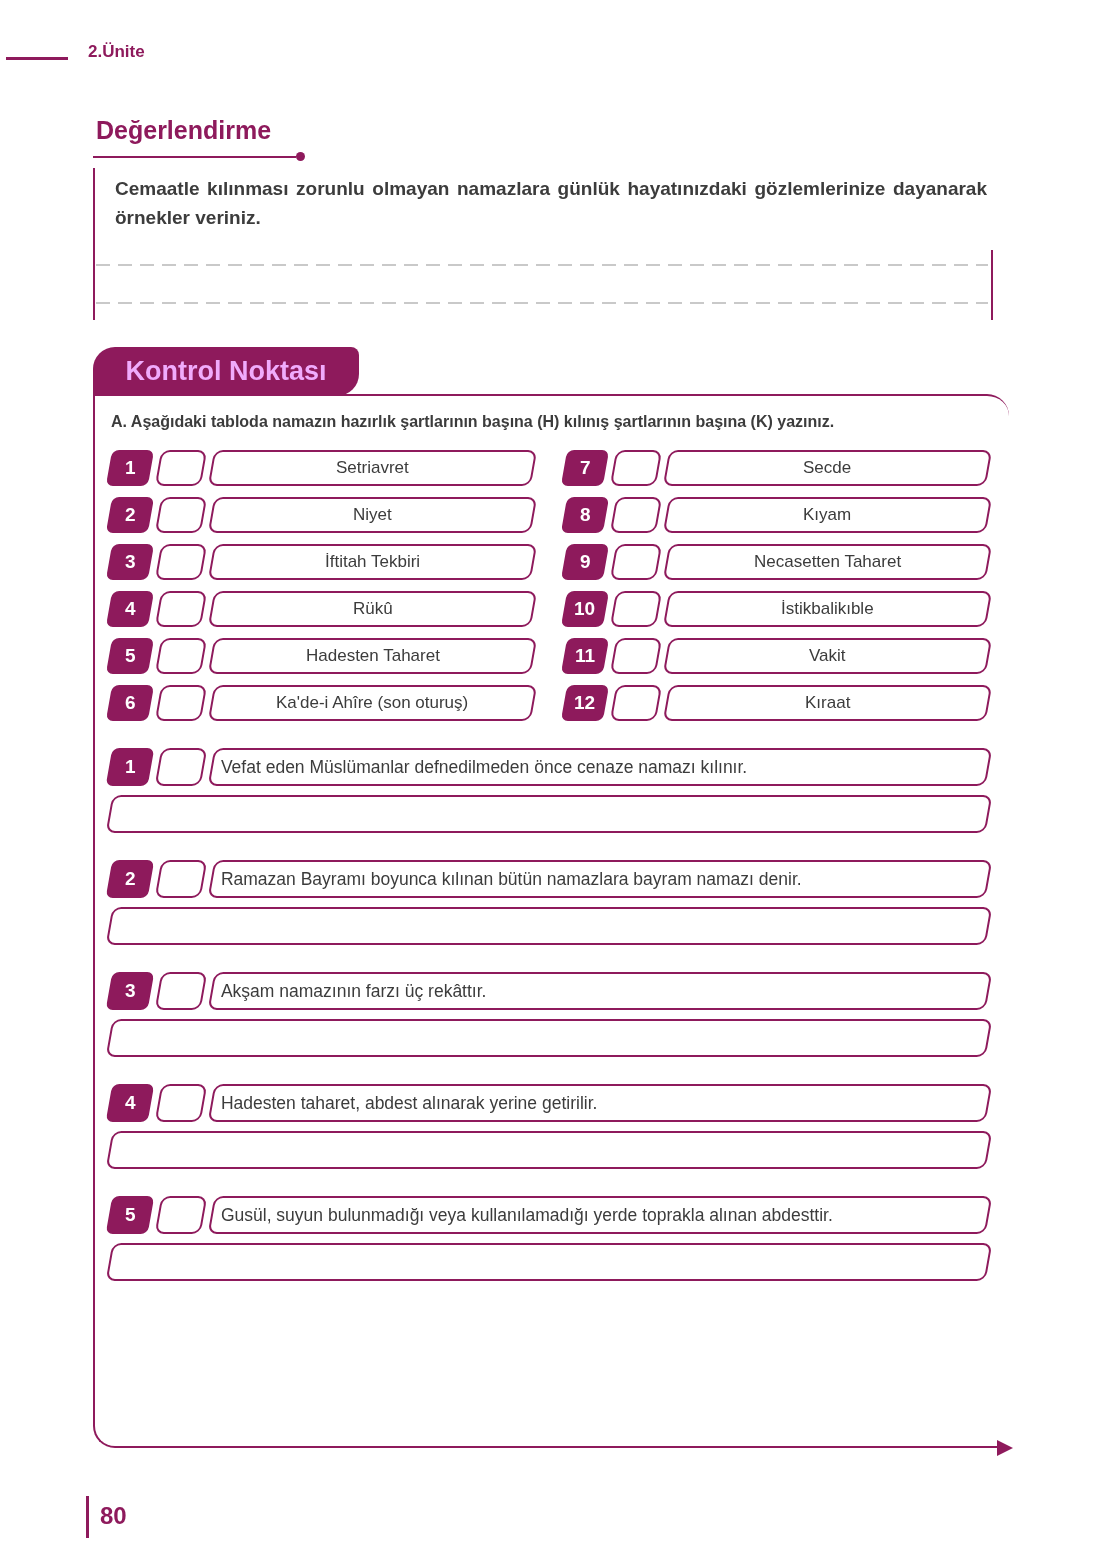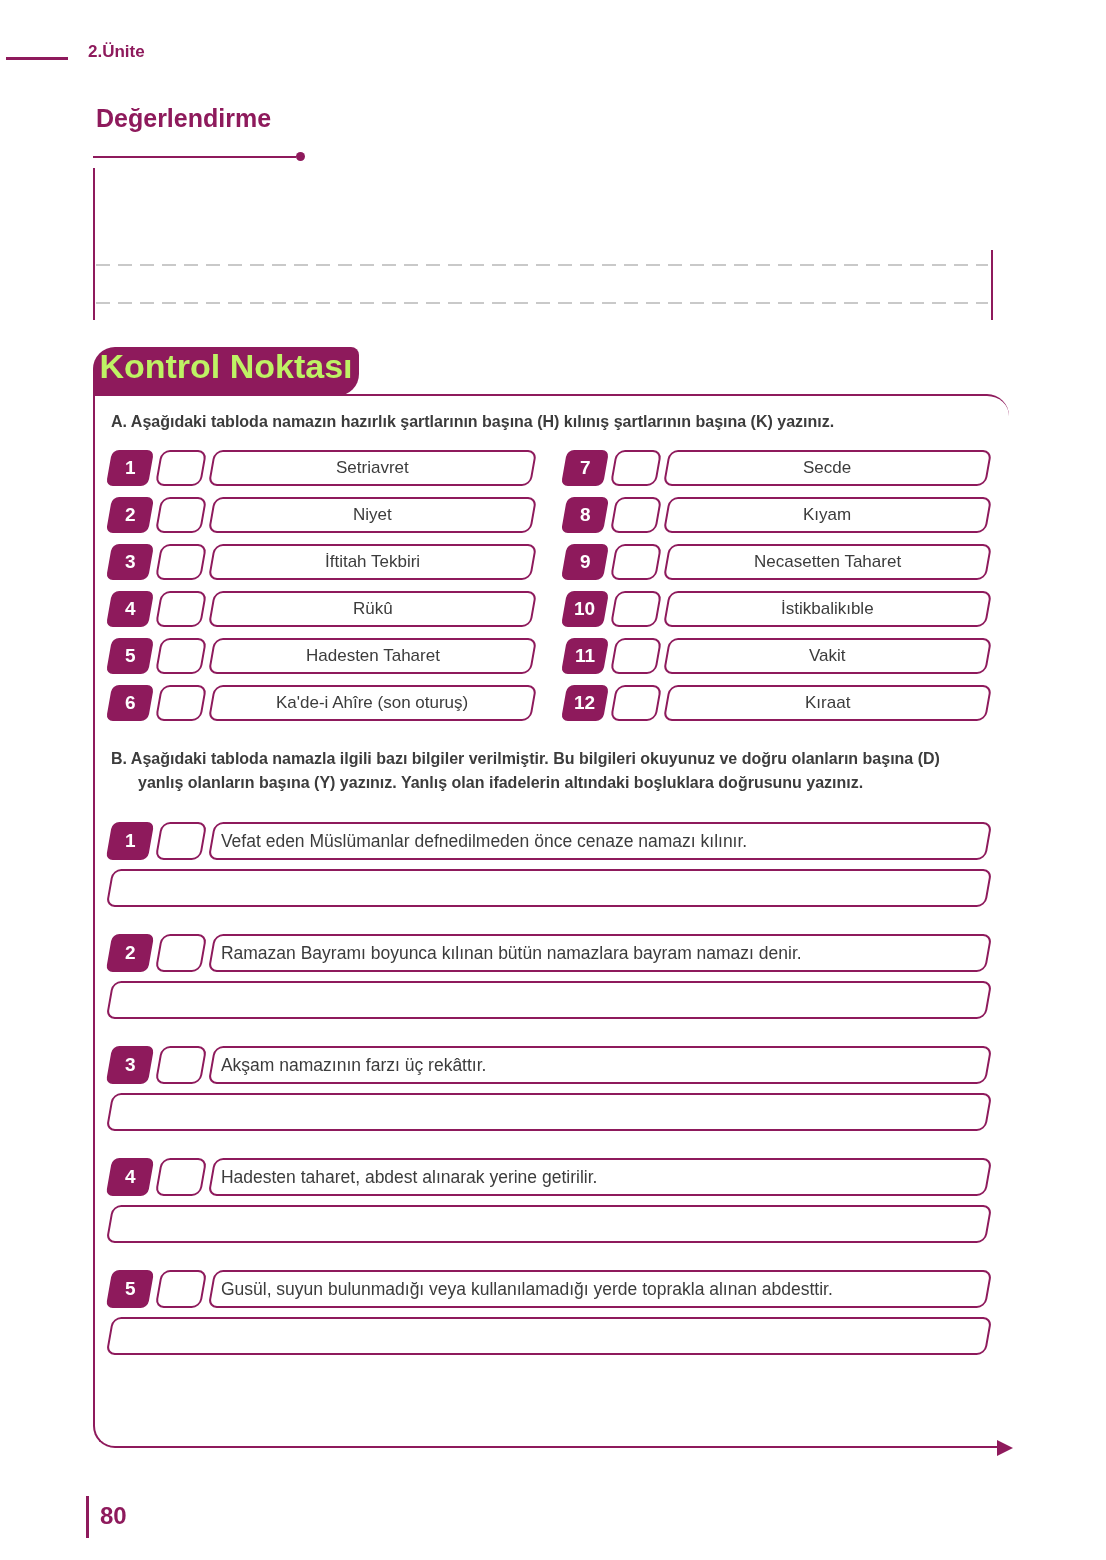--- a/index.html
+++ b/index.html
@@ -14,43 +14,43 @@
     background:#ffffff;
     font-family:"Liberation Sans", sans-serif;
     overflow:hidden;
     border-radius:16px;
   }
   
   .unit-rule{position:absolute;left:6px;top:57px;width:62px;height:3px;background:var(--accent);}
   .unit-label{position:absolute;left:88px;top:42px;font-size:17px;font-weight:bold;color:var(--accent);}
 
   
-  .eval-title{position:absolute;left:96px;top:104px;font-size:25px;font-weight:bold;color:var(--accent);}
+  .eval-title{position:absolute;left:96px;top:116px;font-size:25px;font-weight:bold;color:var(--accent);}
   .eval-underline{position:absolute;left:93px;top:156px;width:203px;height:2px;background:var(--accent);}
   .eval-dot{position:absolute;left:296px;top:152px;width:9px;height:9px;border-radius:50%;background:var(--accent);}
   .eval-left-rule{position:absolute;left:93px;top:168px;width:2px;height:152px;background:var(--accent);}
   .eval-right-rule{position:absolute;left:991px;top:250px;width:2px;height:70px;background:var(--accent);}
   .eval-prompt{
     position:absolute;left:115px;top:174px;width:872px;
     font-size:19px;font-weight:bold;color:var(--ink);
     text-align:justify;line-height:1.55;
   }
   .dash-line{
     position:absolute;left:96px;width:892px;height:2px;
     background:repeating-linear-gradient(90deg,var(--dash) 0 14px,transparent 14px 22px);
   }
   .dash-1{top:264px;}
   .dash-2{top:302px;}
 
   
   .kontrol-header{
     position:absolute;left:93px;top:347px;width:266px;height:49px;
-    background:var(--accent);color:#bef264;
-    font-size:34px;font-weight:bold;
-    display:flex;align-items:flex-start;justify-content:center;
+    background:var(--accent);color:#f0abfc;
+    font-size:27px;font-weight:bold;
+    display:flex;align-items:center;justify-content:center;
     border-radius:22px 8px 22px 0;
     z-index:2;
   }
   .panel{
     position:absolute;left:93px;top:394px;width:916px;height:1054px;
     border-top:2.5px solid var(--accent);
     border-left:2.5px solid var(--accent);
     border-bottom:2.5px solid var(--accent);
     border-right:none;
     border-radius:0 22px 0 22px;
@@ -123,20 +123,21 @@
 <div class="page">
 
   <div class="unit-rule"></div>
   <div class="unit-label">2.Ünite</div>
 
   <div class="eval-title">Değerlendirme</div>
   <div class="eval-underline"></div>
   <div class="eval-dot"></div>
   <div class="eval-left-rule"></div>
   <div class="eval-right-rule"></div>
+  <div class="eval-prompt">Cemaatle kılınması zorunlu olmayan namazlara günlük hayatınızdaki gözlemlerinize dayanarak örnekler veriniz.</div>
   <div class="dash-line dash-1"></div>
   <div class="dash-line dash-2"></div>
 
   <div class="kontrol-header">
     <span>Kontrol Noktası</span>
   </div>
 
   <div class="panel">
     <div class="panel-arrow"></div>
     <div class="panel-inner">
@@ -255,21 +256,20 @@
               </div>
             <div class="blank"></div>
             <div class="labelbox">
                 <span>Kıraat</span>
               </div>
           </div>
 
         </div>
       </div>
 
-      <div class="instr instr-b">B. Aşağıdaki tabloda namazla ilgili bazı bilgiler verilmiştir. Bu bilgileri okuyunuz ve doğru olanların başına (D) yanlış olanların başına (Y) yazınız. Yanlış olan ifadelerin altındaki boşluklara doğrusunu yazınız.</div>
 
       <div class="bitem">
         <div class="row">
           <div class="badge">
               <span>1</span>
             </div>
           <div class="blank"></div>
           <div class="labelbox stmtbox">
               <span>Vefat eden Müslümanlar defnedilmeden önce cenaze namazı kılınır.</span>
             </div>

